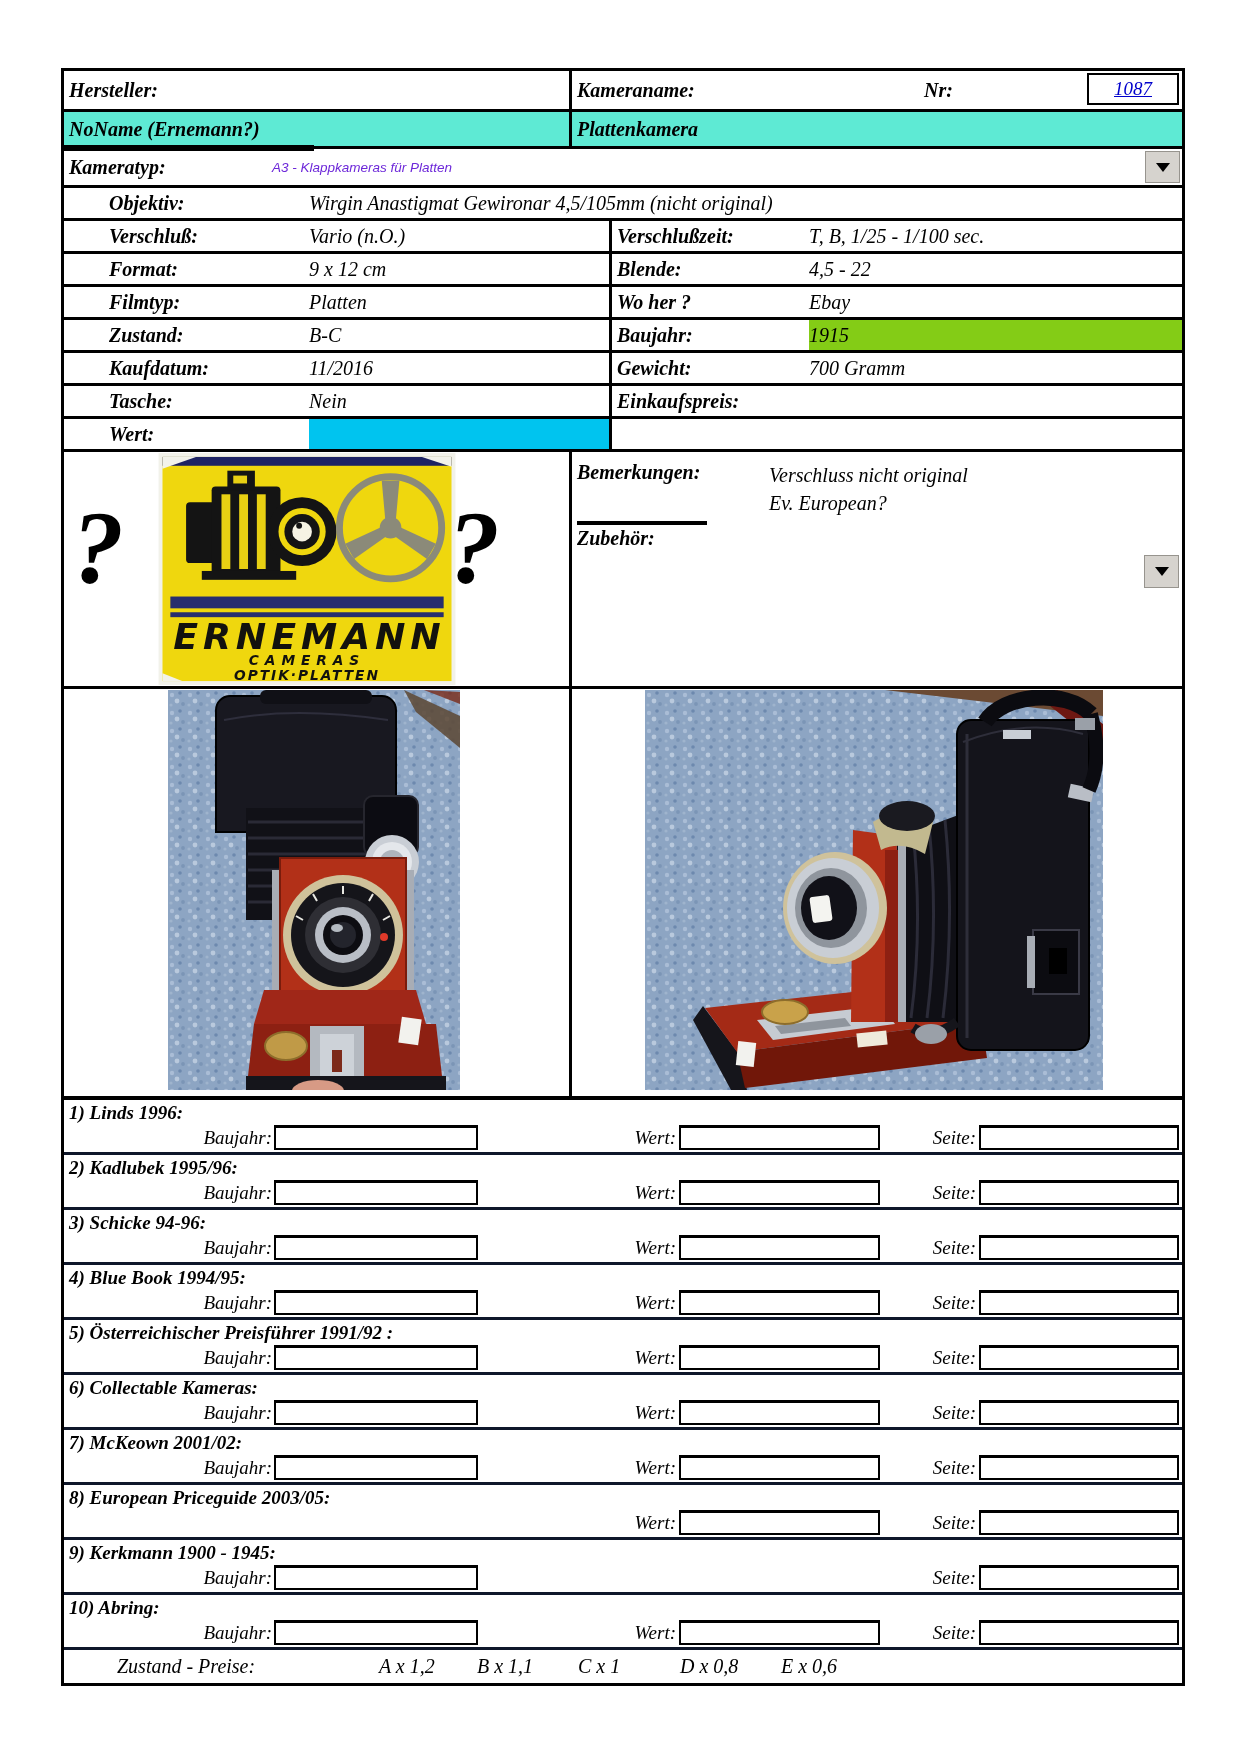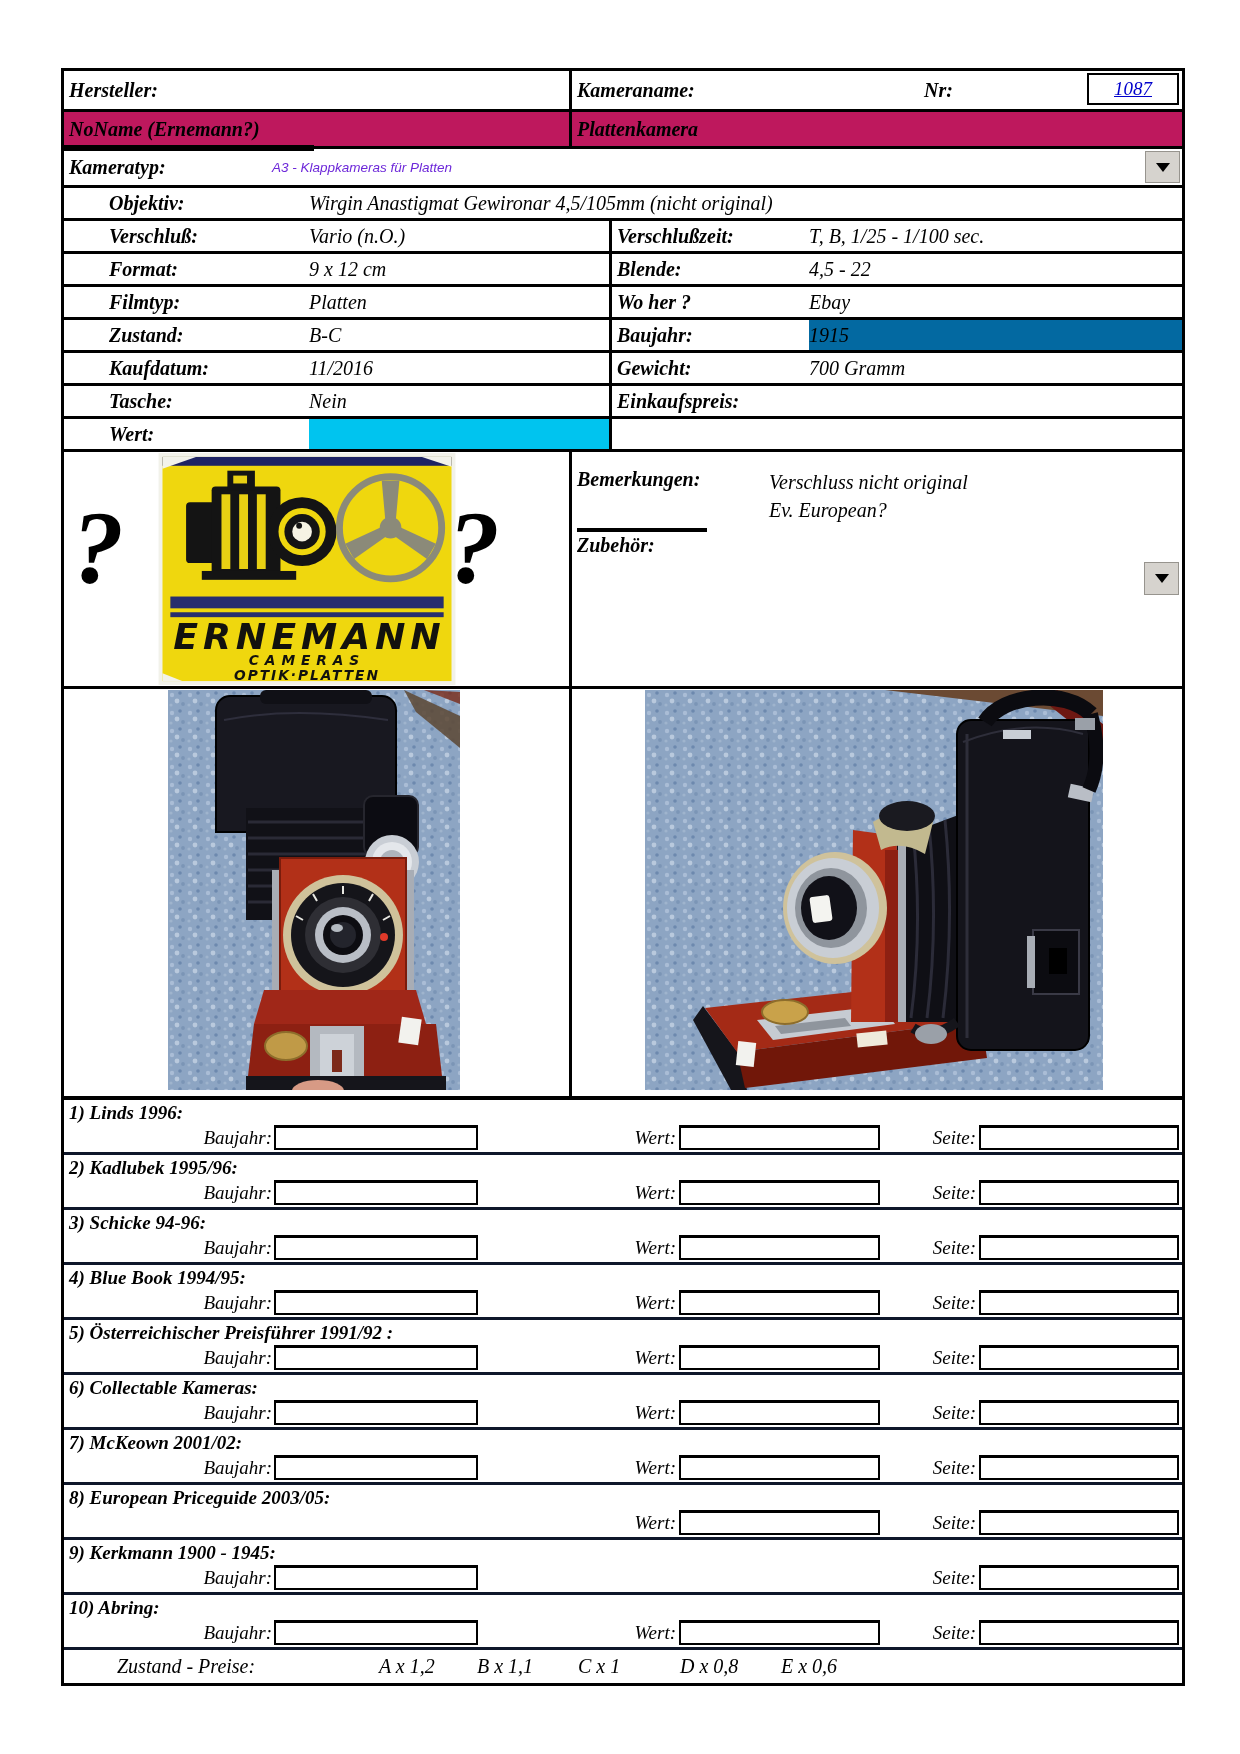--- a/index.html
+++ b/index.html
@@ -10,40 +10,40 @@
   .h-r2{height:34px;}
   .h-r3{height:36px;}
   .h-data{height:30px;padding-left:40px;}
   .lcol{width:505px;border-right:3px solid #000;display:flex;align-items:center;position:relative;}
   .rcol{flex:1;display:flex;align-items:center;position:relative;}
   .lbl{font-weight:bold;font-size:20px;padding-left:5px;white-space:nowrap;}
   .lcol .lbl{width:200px;flex:none;}
   .rcol .lbl{width:192px;flex:none;}
   .full .lbl{width:200px;flex:none;}
   .val{font-size:20px;white-space:nowrap;}
-  .yellow{background:#be185d;}
+  .yellow{background:#5eead4;}
   .yellow .lbl{width:auto;}
   .cyanfill{flex:1;align-self:stretch;background:#00c4ef;}
-  .val.cyanbg{flex:1;align-self:stretch;background:#0369a1;display:flex;align-items:center;}
+  .val.cyanbg{flex:1;align-self:stretch;background:#84cc16;display:flex;align-items:center;}
   .thickseg{position:absolute;left:-3px;top:-4px;width:253px;height:6px;background:#000;}
   .ktyp-val{font-family:"Liberation Sans",sans-serif;font-size:13.5px;color:#6d28d9;padding-left:3px;}
   .nr-lbl{position:absolute;left:352px;font-weight:bold;font-size:20px;}
   .nr-box{position:absolute;right:3px;top:2px;width:88px;height:28px;border:2px solid #000;display:flex;align-items:center;justify-content:center;background:#fff;text-align:center;}
   .nr-link{color:#0000cc;text-decoration:underline;font-size:19px;cursor:pointer;}
   .dd{position:absolute;right:2px;top:2px;bottom:2px;width:33px;background:#d6d3ce;border:1px solid #97948e;display:flex;align-items:center;justify-content:center;}
   .tri{width:0;height:0;border-left:7px solid transparent;border-right:7px solid transparent;border-top:9px solid #000;}
   
   .logosec{height:234px;}
   .logosec .lcol{align-items:flex-start;}
   .logosec .rcol{display:block;}
   .qmark{position:absolute;font-size:104px;font-weight:bold;line-height:1;top:44px;font-family:"Liberation Serif",serif;}
   .q-left{left:8px;}
   .q-right{left:384px;}
   .logo-wrap{position:absolute;left:92px;top:1px;width:302px;height:232px;}
-  .bem-row{display:flex;padding-top:16px;}
+  .bem-row{display:flex;padding-top:9px;}
   .bem-row .lbl{width:192px;}
   .bem-val{font-size:20px;line-height:28px;}
   .bem-underline{margin:4px 0 2px 5px;width:130px;height:4px;background:#000;}
   .zub-row{position:relative;display:flex;}
   .zub-dd{position:absolute;right:3px;top:28px;width:33px;height:31px;background:#d6d3ce;border:1px solid #97948e;display:flex;align-items:center;justify-content:center;}
   
   .photosec{height:407px;border-bottom:4px solid #000;}
   .photosec .lcol{align-items:flex-start;padding-left:104px;box-sizing:content-box;width:401px;}
   .photosec .rcol{align-items:flex-start;padding-left:73px;}
   .photo{display:block;margin-top:1px;}

